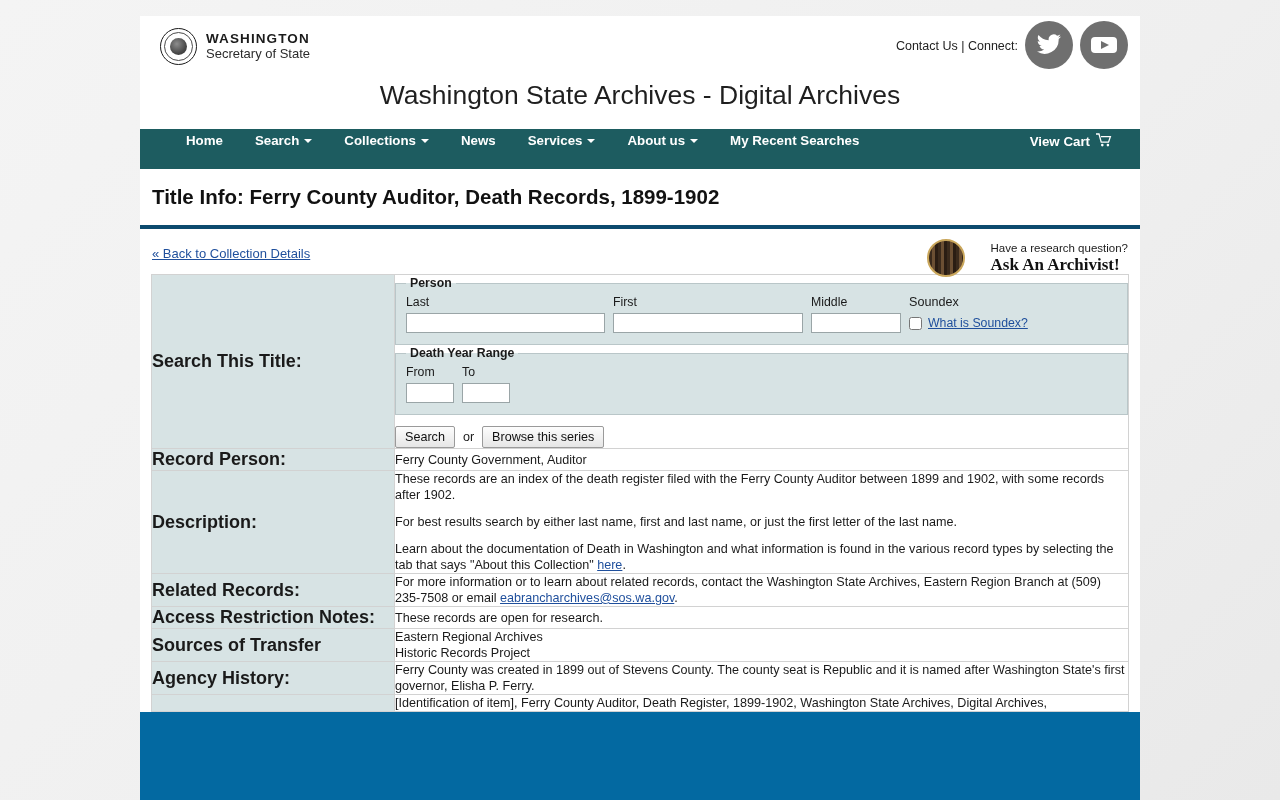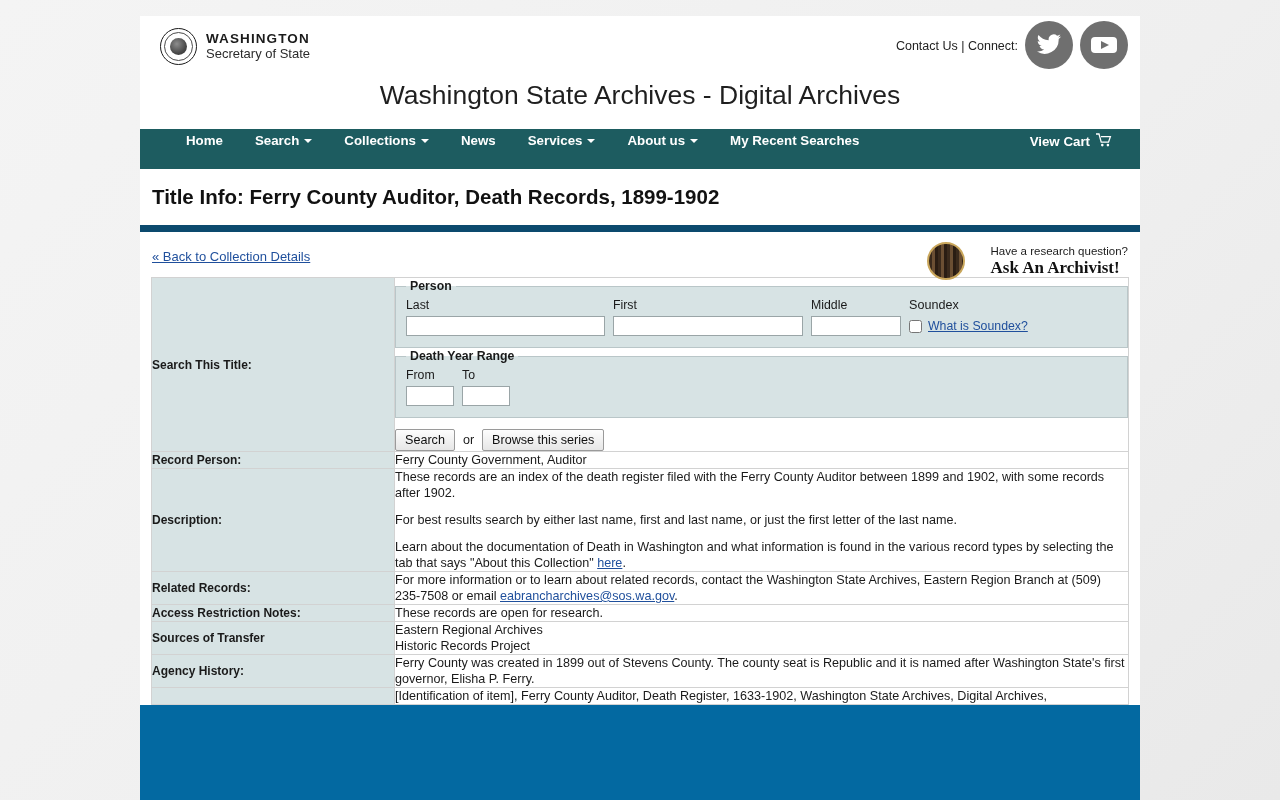--- a/index.html
+++ b/index.html
@@ -127,21 +127,21 @@
     font-size: 13.3px;
     font-weight: bold;
     padding-right: 16px;
     display: flex;
     align-items: center;
     gap: 6px;
     cursor: pointer;
   }
   
   .title-bar {
-    border-bottom: 7px solid #0c4a6e;
+    border-bottom: 4px solid #0c4a6e;
     padding: 16px 0 16px 12px;
     background: #fff;
   }
   .title-bar h1 {
     margin: 0;
     font-size: 20.5px;
     color: #111;
     font-weight: bold;
   }
   
@@ -193,21 +193,21 @@
     table-layout: fixed;
   }
   table.info td {
     border: 1px solid #d2d2d2;
     vertical-align: middle;
     padding: 0;
   }
   td.label {
     width: 243px;
     background: #d7e3e4;
-    font-size: 12px;
+    font-size: 18px;
     font-weight: bold;
     color: #1a1a1a;
     padding: 10px 0 10px 12px;
     vertical-align: middle;
   }
   td.value {
     padding: 11px 14px 11px 12px;
     font-size: 12.6px;
     color: #1a1a1a;
     line-height: 16px;
@@ -459,19 +459,19 @@
       <tr>
         <td class="label">Agency History:</td>
         <td class="value">
           <p>Ferry County was created in 1899 out of Stevens County. The county seat is Republic and it is named after Washington State's first governor, Elisha P. Ferry.</p>
         </td>
       </tr>
 
       <tr>
         <td class="label"></td>
         <td class="value">
-          <p>[Identification of item], Ferry County Auditor, Death Register, 1633-1902, Washington State Archives, Digital Archives,</p>
+          <p>[Identification of item], Ferry County Auditor, Death Register, 1899-1902, Washington State Archives, Digital Archives,</p>
         </td>
       </tr>
     </tbody>
       </table>
   </div>
 </div>
 
 </body></html>

